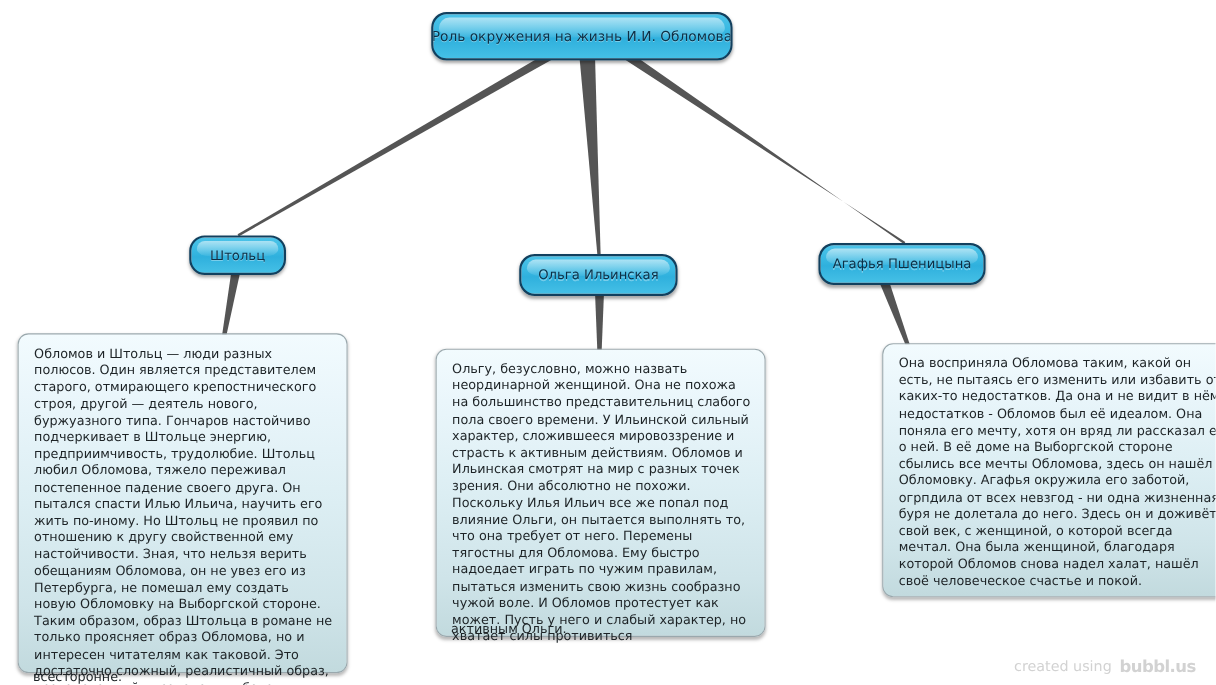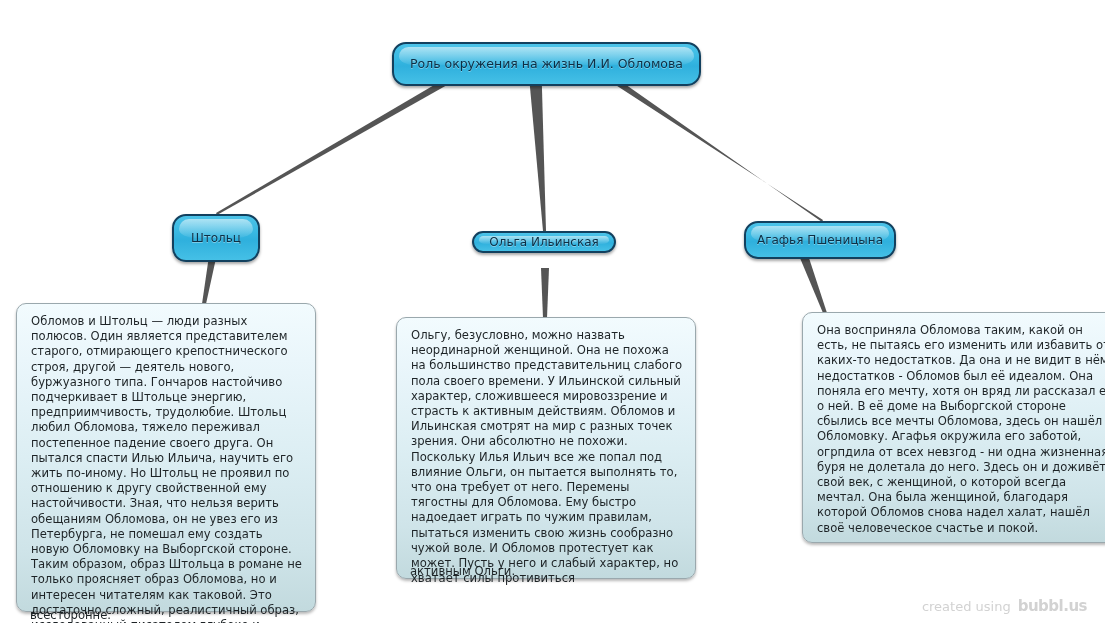--- a/index.html
+++ b/index.html
@@ -35,24 +35,24 @@
   }
   .node-label{
     position:relative;z-index:2;
     color:#0d2f45;
     font-size:12px;
     line-height:1;
     white-space:nowrap;
     text-shadow:0 1px 0 rgba(255,255,255,.35);
   }
 
-  #node-root{left:392px;top:11px;width:309px;height:44px;margin-top:31px;}
+  #node-root{left:392px;top:11px;width:274px;height:44px;}
   #node-root .node-label{font-size:12.5px;}
-  #node-stolz{left:172px;top:214px;width:88px;height:48px;}
-  #node-olga{left:472px;top:231px;width:144px;height:22px;}
+  #node-stolz{left:172px;top:214px;width:88px;height:36px;}
+  #node-olga{left:472px;top:231px;width:144px;height:38px;}
   #node-agafya{left:744px;top:221px;width:152px;height:38px;}
 
   
   .textbox{
     position:absolute;
     box-sizing:border-box;
     border:1px solid #9aa8ad;
     border-radius:10px;
     background:linear-gradient(to bottom,#f2fbfe 0%,#eaf6fb 18%,#dceef3 50%,#cfe4e9 80%,#c2dade 100%);
     box-shadow:0 2px 3px rgba(0,0,0,.28);

